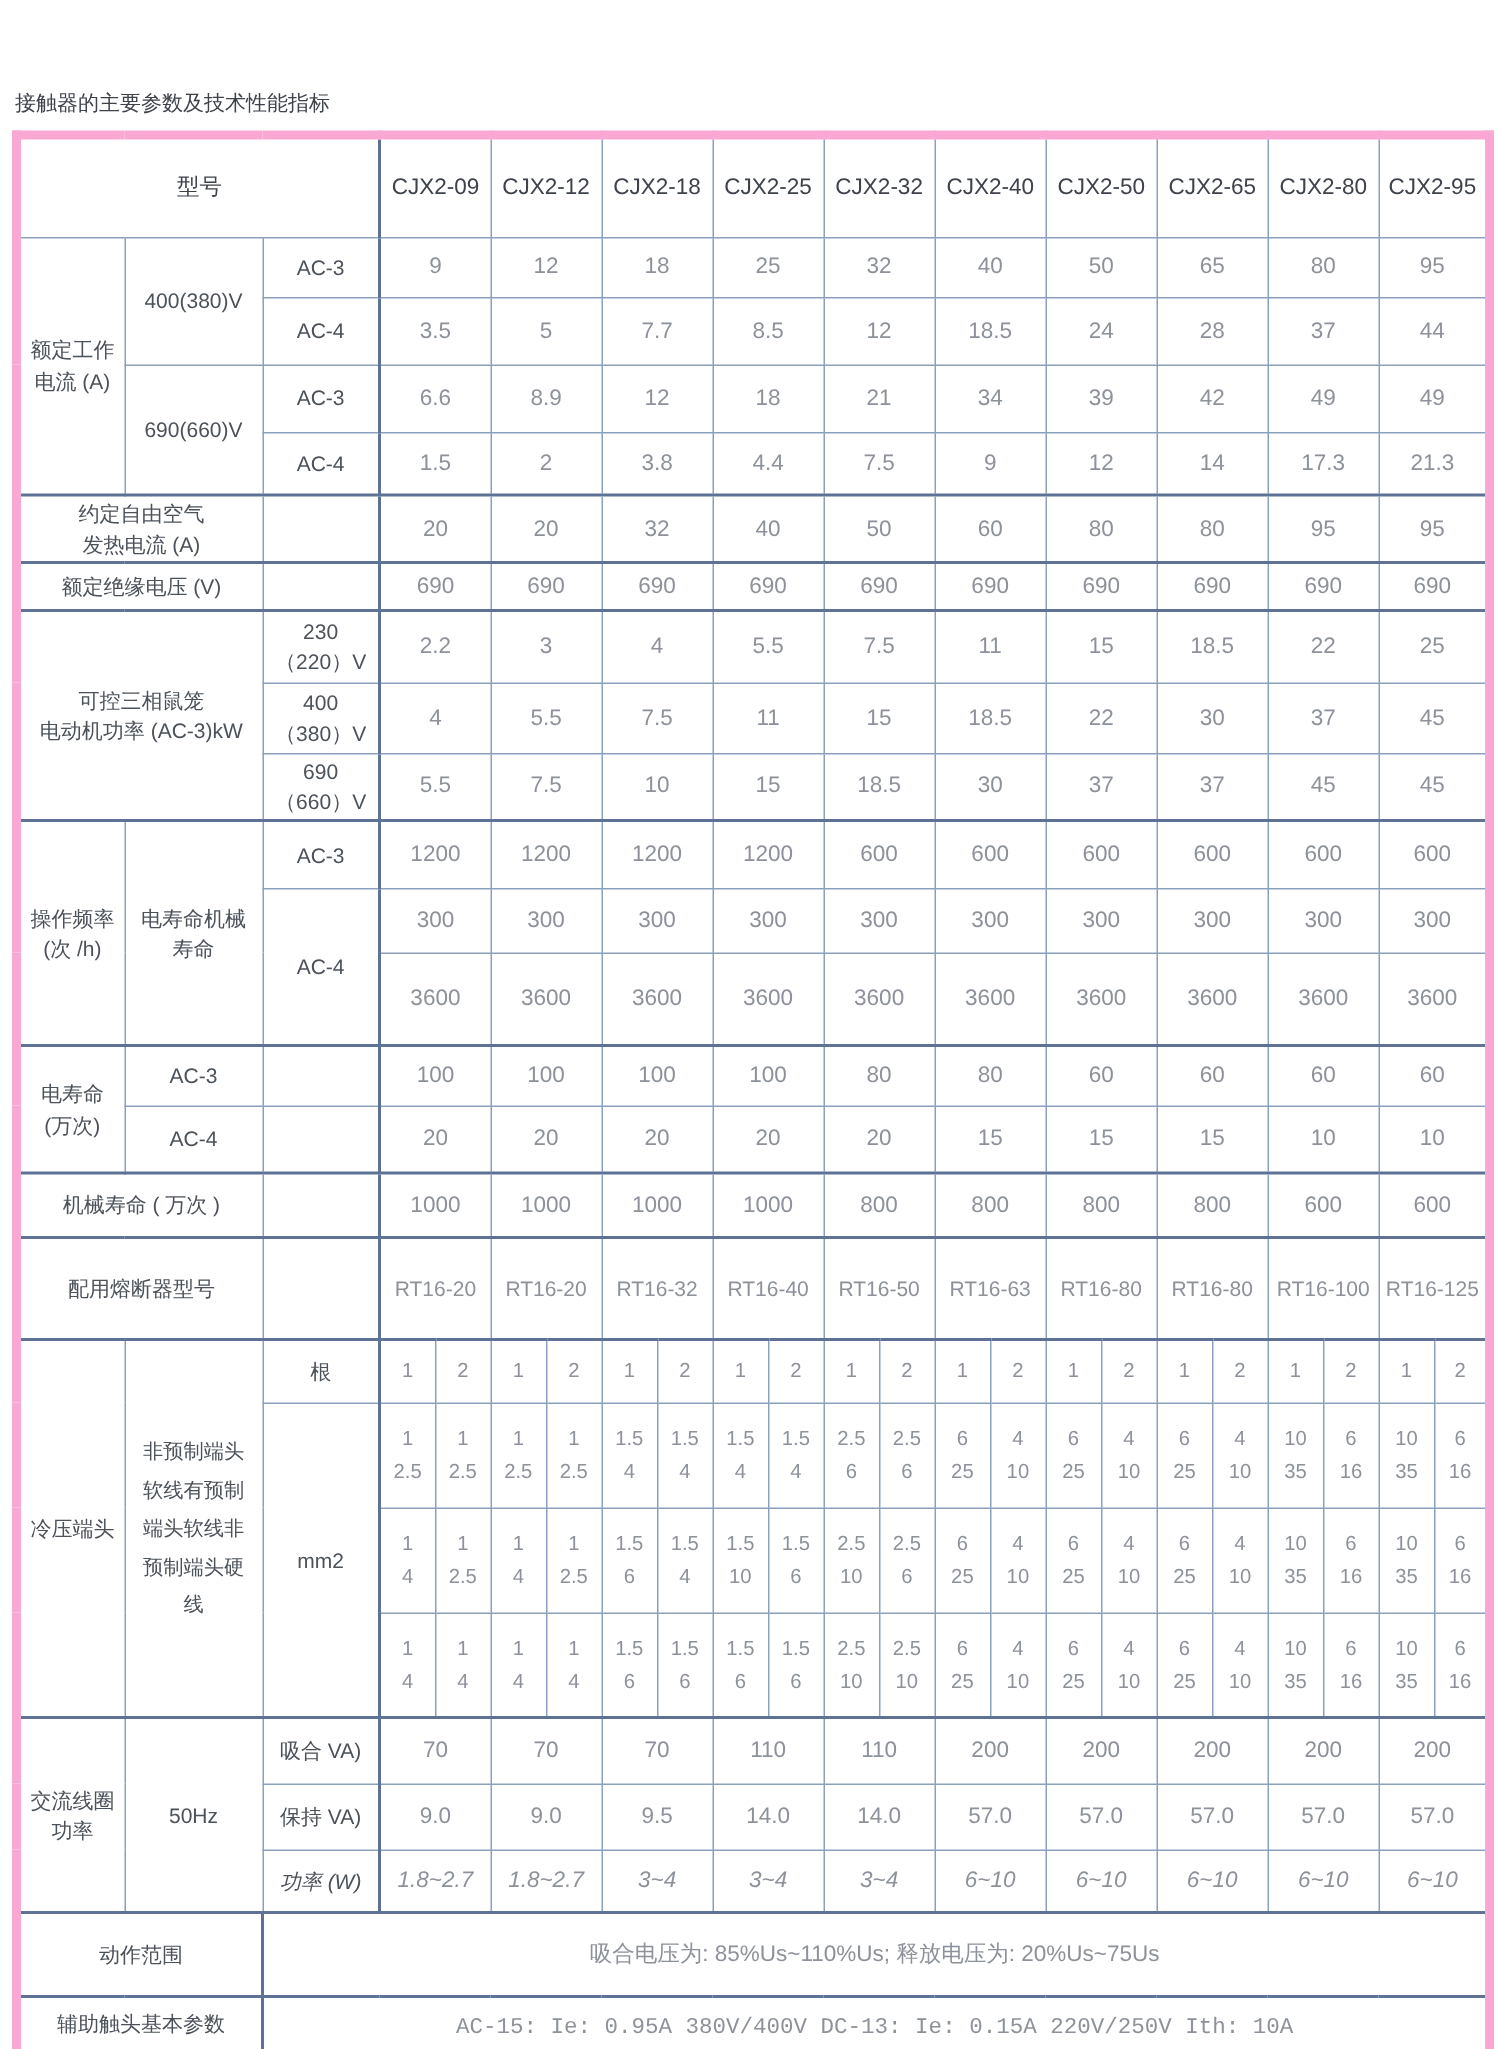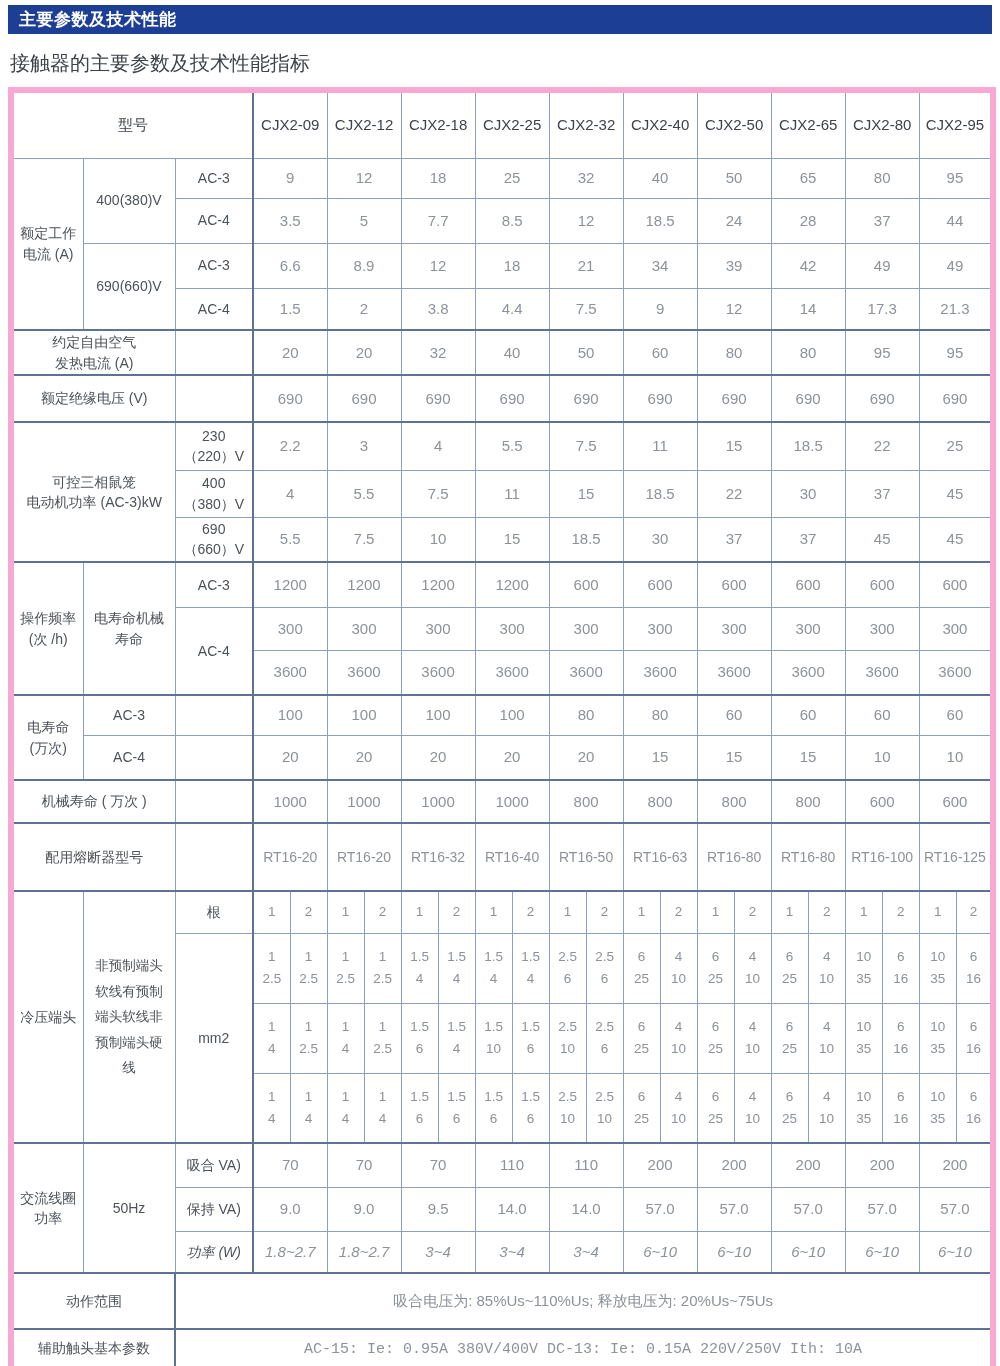--- a/index.html
+++ b/index.html
@@ -3,21 +3,21 @@
 <meta charset="utf-8">
 <style>
   * { margin:0; padding:0; box-sizing:border-box; }
   html,body { width:1000px; height:1366px; background:#ffffff; overflow:hidden;
               font-family:"Liberation Sans","DejaVu Sans",sans-serif; }
   #stage { position:relative; width:1000px; height:1366px; background:#fff; }
 
   .titlebar { position:absolute; left:8px; top:5px; width:984px; height:29px;
               background:#1d3e95; color:#ffffff; font-size:17px; font-weight:bold;
               line-height:29px; padding-left:11px; letter-spacing:0.5px; }
-  .caption  { position:absolute; left:10px; top:50px; font-size:20px; color:#3e434b; }
+  .caption  { position:absolute; left:10px; top:60px; font-size:14px; color:#3e434b; }
 
   table.spec { position:absolute; left:8px; top:87px; width:984px;
                border-collapse:collapse; table-layout:fixed;
                border:6px solid #f9a8d4; }
   td { border:1px solid #8ba0bc; text-align:center; vertical-align:middle;
        color:#8d929a; font-size:15px; white-space:pre-line; line-height:1.45;
        overflow:hidden; padding:0; }
   td.lbl  { color:#4c525a; font-size:14px; }
   td.hdr  { color:#3d424b; font-size:15px; }
   td.sub  { font-size:13.5px; line-height:1.6; }
@@ -25,23 +25,20 @@
   td.full { font-size:15px; color:#8d929a; }
   td.fuse { font-size:14px;margin-left:28px; }
   tr.bt > td   { border-top:2px solid #5d7294; }
   td.dstart    { border-left:2px solid #5d7294; }
   td.ml        { border-left:1.5px solid #7e94b2; }
 </style>
 </head>
 <body>
 
 <div id="stage">
-  <div class="titlebar">
-    <span>主要参数及技术性能</span>
-  </div>
   <div class="caption">接触器的主要参数及技术性能指标</div>
 
   <table class="spec">
     <colgroup>
       <col style="width:72px">
         <col style="width:92px">
         <col style="width:78px">
       <col style="width:37px">
         <col style="width:37px">
         <col style="width:37px">
@@ -141,21 +138,21 @@
           <td colspan="2">20</td>
           <td colspan="2">32</td>
           <td colspan="2">40</td>
           <td colspan="2">50</td>
           <td colspan="2">60</td>
           <td colspan="2">80</td>
           <td colspan="2">80</td>
           <td colspan="2">95</td>
           <td colspan="2">95</td>
         </tr>
-        <tr class="bt" style="height: 47px;">
+        <tr class="bt" style="height: 32px;">
           <td colspan="2" class="lbl">额定绝缘电压 (V)</td>
           <td></td>
           <td colspan="2" class="dstart">690</td>
           <td colspan="2">690</td>
           <td colspan="2">690</td>
           <td colspan="2">690</td>
           <td colspan="2">690</td>
           <td colspan="2">690</td>
           <td colspan="2">690</td>
           <td colspan="2">690</td>
@@ -229,21 +226,21 @@
           <td colspan="2">300</td>
           <td colspan="2">300</td>
           <td colspan="2">300</td>
           <td colspan="2">300</td>
           <td colspan="2">300</td>
           <td colspan="2">300</td>
           <td colspan="2">300</td>
           <td colspan="2">300</td>
           <td colspan="2">300</td>
         </tr>
-        <tr style="height: 45px;">
+        <tr style="height: 62px;">
           <td colspan="2" class="dstart">3600</td>
           <td colspan="2">3600</td>
           <td colspan="2">3600</td>
           <td colspan="2">3600</td>
           <td colspan="2">3600</td>
           <td colspan="2">3600</td>
           <td colspan="2">3600</td>
           <td colspan="2">3600</td>
           <td colspan="2">3600</td>
           <td colspan="2">3600</td>

